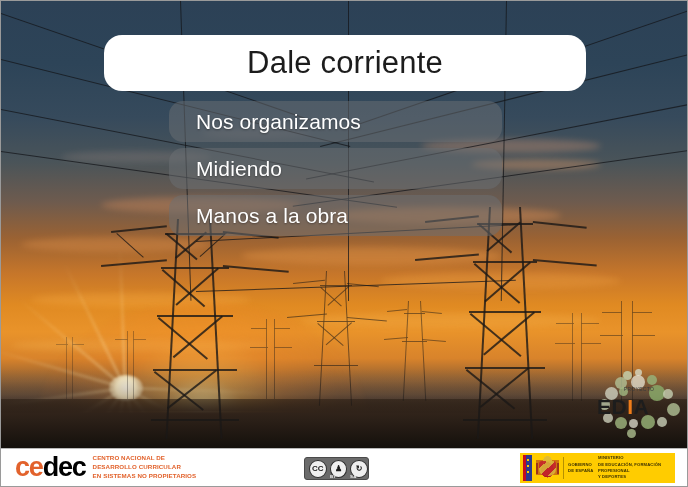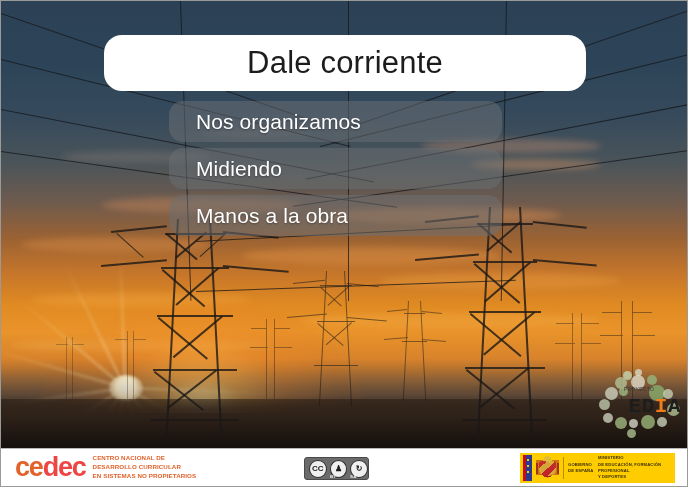--- a/index.html
+++ b/index.html
@@ -162,27 +162,26 @@
   .edia {
     position: absolute;
     left: 596px; top: 368px;
     width: 84px; height: 70px;
   }
   .edia .blob { position: absolute; border-radius: 50%; }
   .edia .word {
     position: absolute;
     left: 0; top: 26px;
     width: 84px;
-    text-align: right;
+    text-align: left;
     font-size: 21px;
     font-weight: bold;
     color: #1d1d1d;
     letter-spacing: .5px;
     z-index: 4;
-    font-family: Liberation Mono, monospace;
   }
   .edia .word b.i { color: #ef7d1a; }
   .edia .small {
     position: absolute;
     left: 0; top: 17px;
     width: 84px;
     text-align: center;
     font-size: 5px;
     color: #3a3a3a;
     letter-spacing: .3px;
@@ -204,21 +203,21 @@
     display: flex;
     align-items: center;
   }
   .cedec .wordmark {
     font-size: 27px;
     font-weight: bold;
     letter-spacing: -1.2px;
     line-height: 1;
   }
   .cedec .wordmark .ce { color: #e2622c; }
-  .cedec .wordmark .dec { color: #ef4444; }
+  .cedec .wordmark .dec { color: #000000; }
   .cedec .tag {
     margin-left: 7px;
     color: #e2622c;
     font-size: 6.2px;
     line-height: 1.42;
     font-weight: bold;
     letter-spacing: .1px;
   }
 
   .cc-badge {

